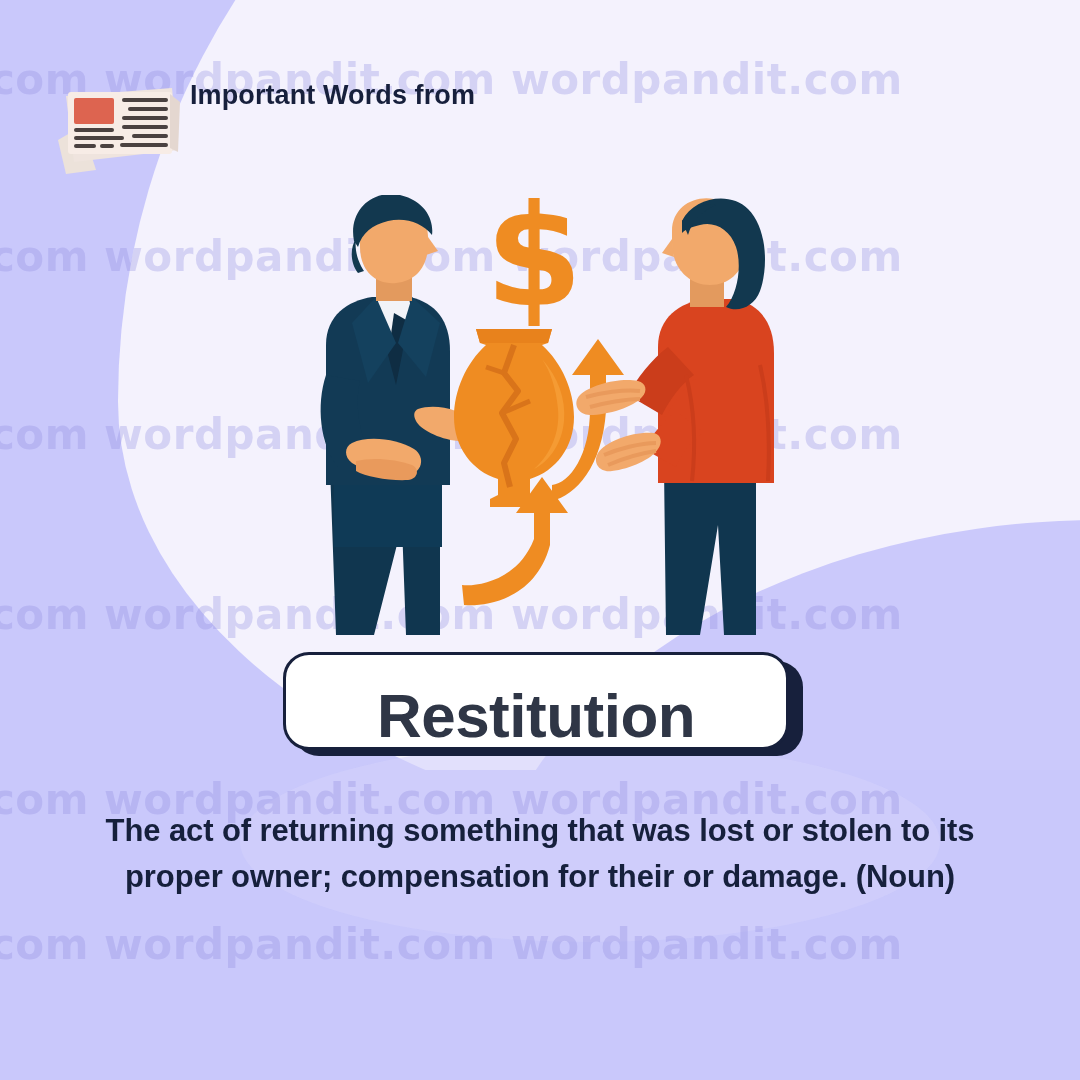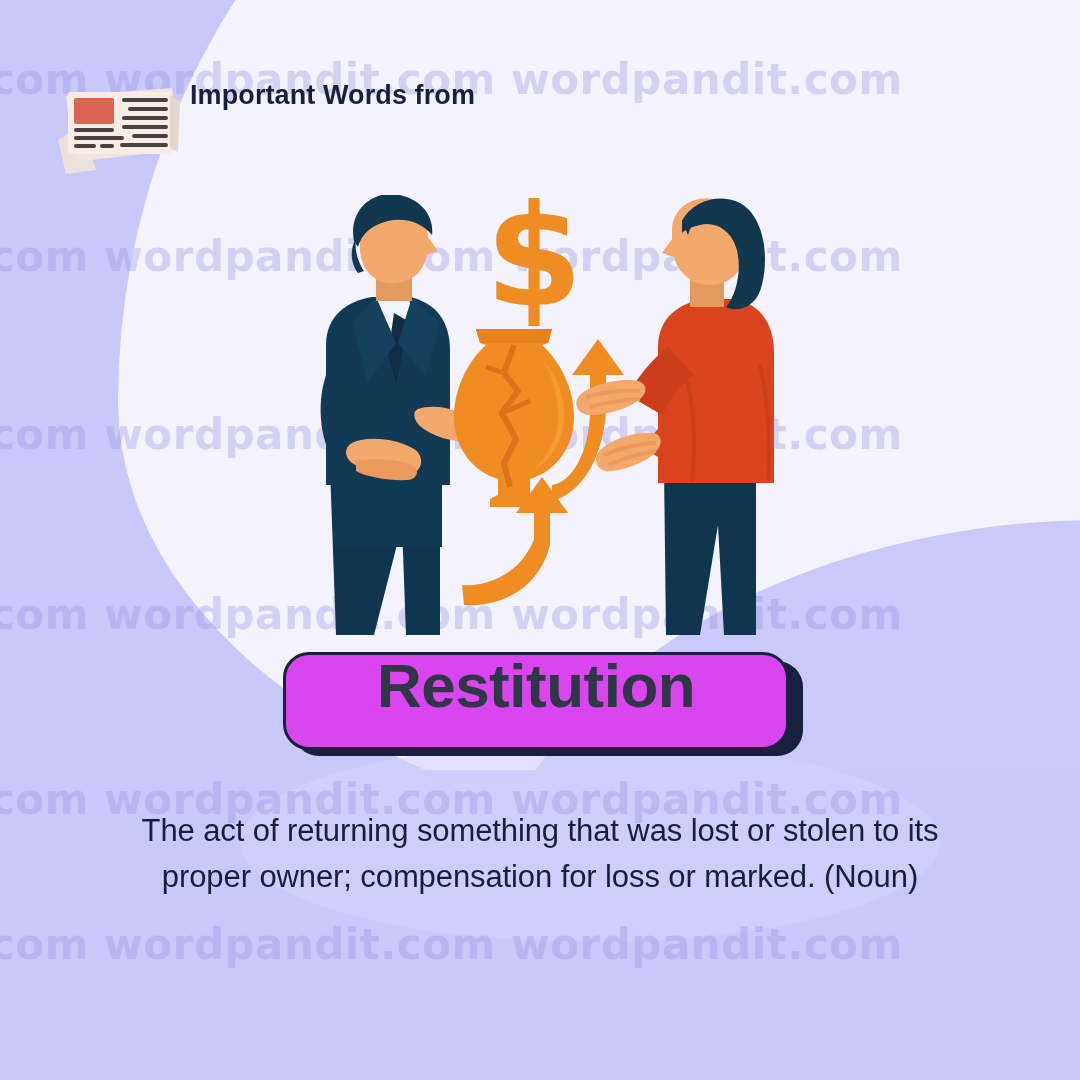--- a/index.html
+++ b/index.html
@@ -108,33 +108,33 @@
   
   #word-badge{
     position:absolute;left:283px;top:652px;width:520px;height:104px;z-index:12;
   }
   .badge-shadow{
     position:absolute;left:10px;top:9px;width:510px;height:95px;
     background:#17203c;border-radius:26px;
   }
   .badge-face{
     position:absolute;left:0;top:0;width:500px;height:92px;
-    background:#d946ef;border:3px solid #17203c;border-radius:26px;
-    display:flex;align-items:flex-start;justify-content:center;
+    background:#ffffff;border:3px solid #17203c;border-radius:26px;
+    display:flex;align-items:flex-end;justify-content:center;
   }
   .badge-word{
     font-size:62px;font-weight:bold;color:#2f3646;letter-spacing:-.5px;
     line-height:62px;
   }
 
   
   #definition{
     position:absolute;left:30px;top:808px;width:1020px;z-index:12;
     text-align:center;
-    font-size:31px;line-height:46px;font-weight:normal;
+    font-size:31px;line-height:46px;font-weight:bold;
     color:#16203c;letter-spacing:-.1px;
   }
   #definition p{margin:0;}
 </style>
 </head>
 <body>
 
 <div id="card">
 
   <div class="bg-white-blob"></div>
@@ -292,16 +292,16 @@
 
   <div id="word-badge">
     <div class="badge-shadow"></div>
     <div class="badge-face">
       <span class="badge-word">Restitution</span>
     </div>
   </div>
 
   <div id="definition">
     <p>The act of returning something that was lost or stolen to its</p>
-    <p>proper owner; compensation for loss or marked. (Noun)</p>
+    <p>proper owner; compensation for their or damage. (Noun)</p>
   </div>
 
 </div>
 
 </body></html>

